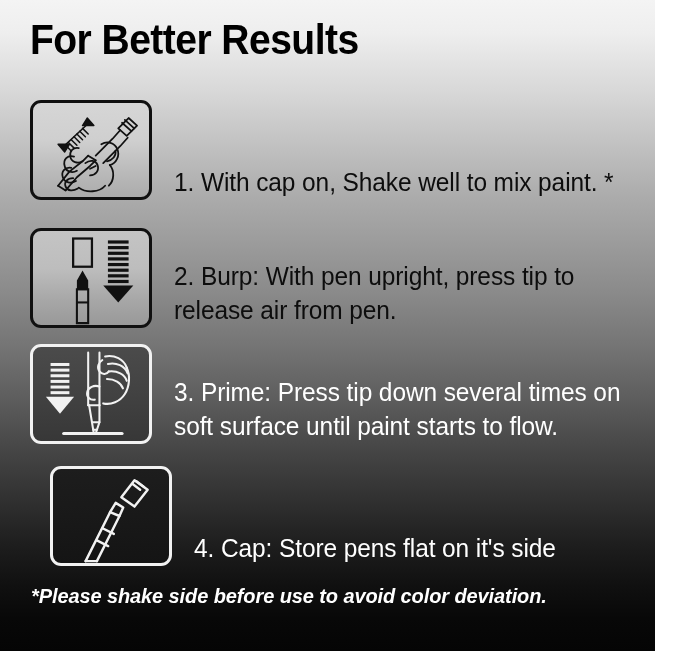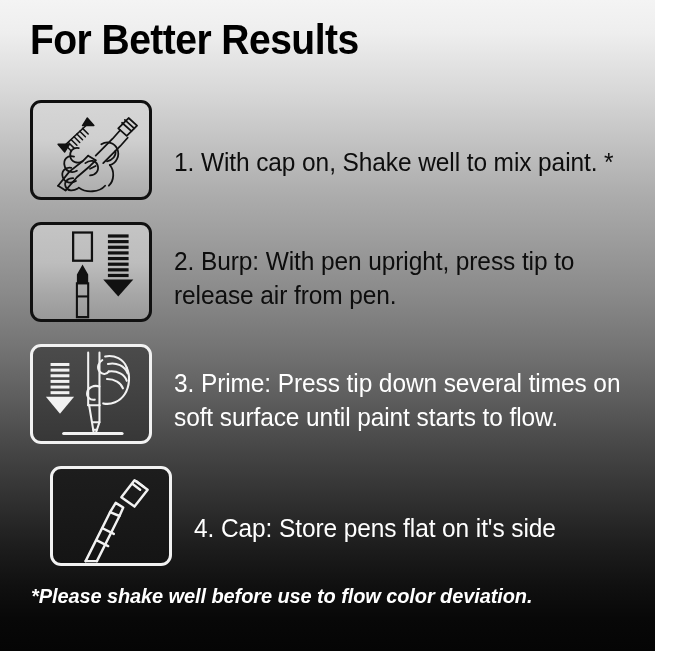--- a/index.html
+++ b/index.html
@@ -48,21 +48,21 @@
     transform: scaleX(0.93);
     transform-origin: left center;
     white-space: nowrap;
     line-height: 1.05;
   }
 
   
   .step {
     position: absolute;
     display: flex;
-    align-items: center;
+    align-items: flex-end;
     left: 30px;
     width: 630px;
   }
   .icon-box {
     position: relative;
     width: 122px;
     height: 100px;
     box-sizing: border-box;
     border-radius: 11px;
     flex: 0 0 auto;
@@ -98,21 +98,21 @@
     transform-origin: left top;
     letter-spacing: -0.1px;
     width: 500px;
   }
   .step-text.dark-text { color: #0d0d0d; }
   .step-text.light-text { color: #ffffff; }
 
   
   #step-1 { top: 100px; }
   #step-1 .step-text { padding-top: 26px; }
-  #step-2 { top: 222px; }
+  #step-2 { top: 228px; }
   #step-2 .step-text { padding-top: 13px; }
   #step-3 { top: 344px; }
   #step-3 .step-text { padding-top: 13px; }
   #step-4 { top: 466px; margin-left: 20px; }
   #step-4 .step-text { padding-top: 26px; }
 
   
   .footnote {
     position: absolute;
     left: 31px;
@@ -266,15 +266,15 @@
 
           <path d="M72 30 L86 12 L100 22 L86 40 Z"></path>
           <path d="M84 16 L92 22"></path>
           <path d="M88 13 L96 19"></path>
         </g>
       </svg>
     </div>
     <div class="step-text light-text">4. Cap: Store pens flat on it's side</div>
   </div>
 
-  <div class="footnote">*Please shake well before use to flow color deviation.</div>
+  <div class="footnote">*Please shake side before use to avoid color deviation.</div>
 
 </div>
 
 </body></html>

